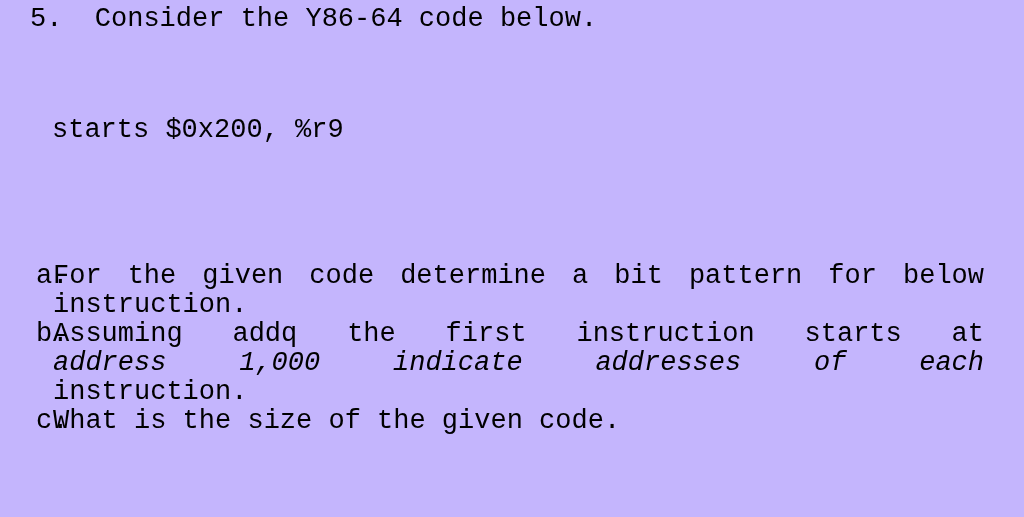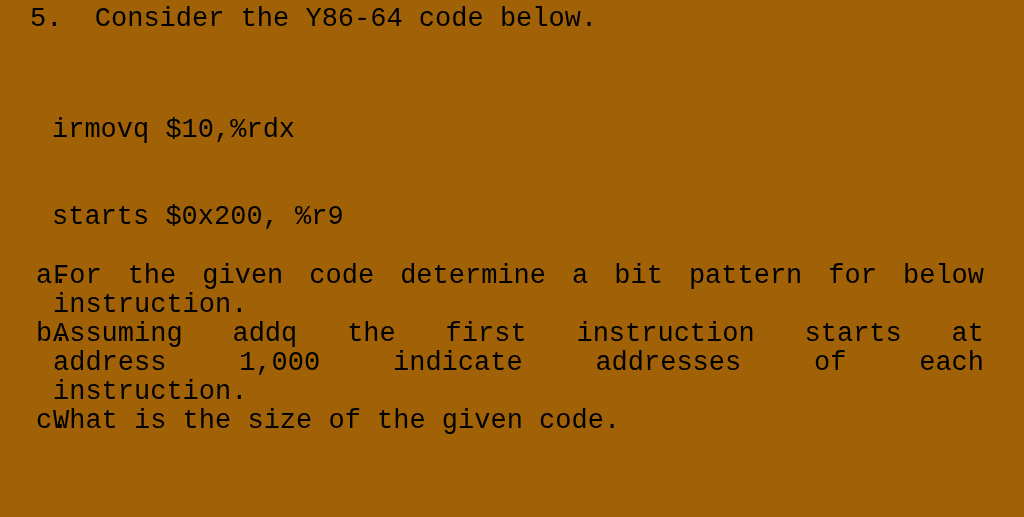--- a/index.html
+++ b/index.html
@@ -14,21 +14,21 @@
     overflow: hidden;
     font-family: "Liberation Mono", "DejaVu Sans Mono", monospace;
     color: #000000;
     -webkit-font-smoothing: antialiased;
   }
 
   .page {
     position: relative;
     width: 1024px;
     height: 517px;
-    background: #a16207;
+    background: #c4b5fd;
   }
 
   
   .question-heading {
     position: absolute;
     left: 30px;
     top: 4px;
     font-size: 27px;
     line-height: 30px;
     white-space: pre;
@@ -79,20 +79,21 @@
     display: block;
     text-align: justify;
     text-align-last: justify;
     white-space: normal;
   }
   .b-line2 {
     display: block;
     text-align: justify;
     text-align-last: justify;
     white-space: normal;
+    font-style: italic;
   }
   .b-line3 {
     display: block;
     text-align: left;
   }
   .a-line1 {
     display: block;
     text-align: justify;
     text-align-last: justify;
   }
@@ -106,21 +107,20 @@
   }
 </style>
 </head>
 <body>
 
 <div class="page">
 
   <div class="question-heading">5.  Consider the Y86-64 code below.</div>
 
   <div class="code-block">
-    <div class="code-line">irmovq $10,%rdx</div>
     <div class="code-line">starts $0x200, %r9</div>
     
   </div>
 
   <div class="sub-list">
 
     <div class="sub-item">
       <span class="sub-marker">a.</span>
       <span class="sub-text">
         <span class="a-line1">For the given code determine a bit pattern for below</span>

